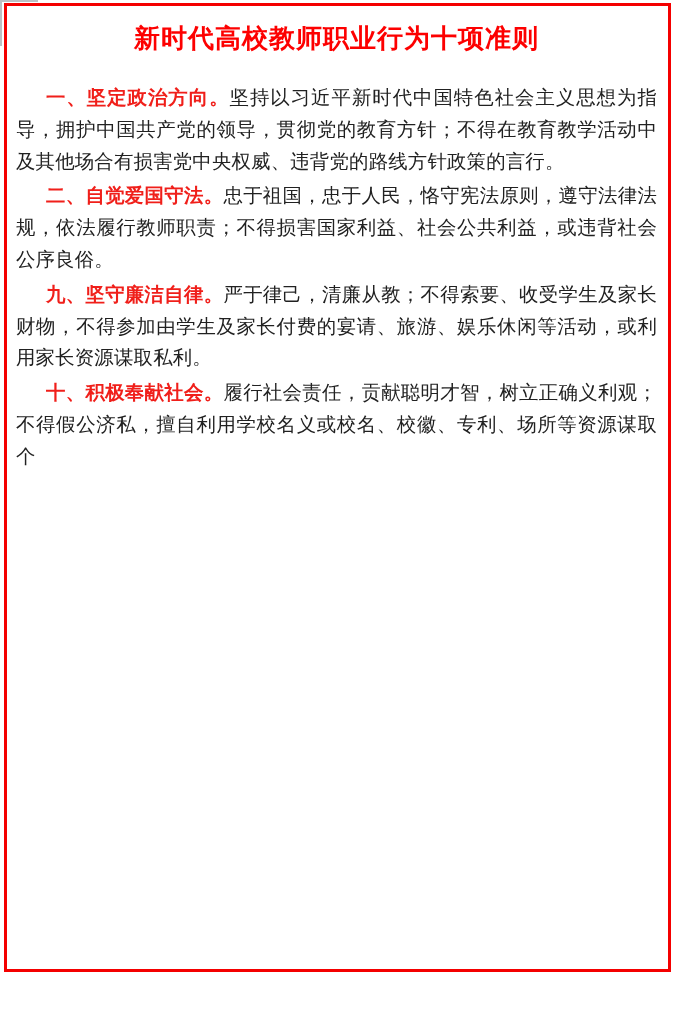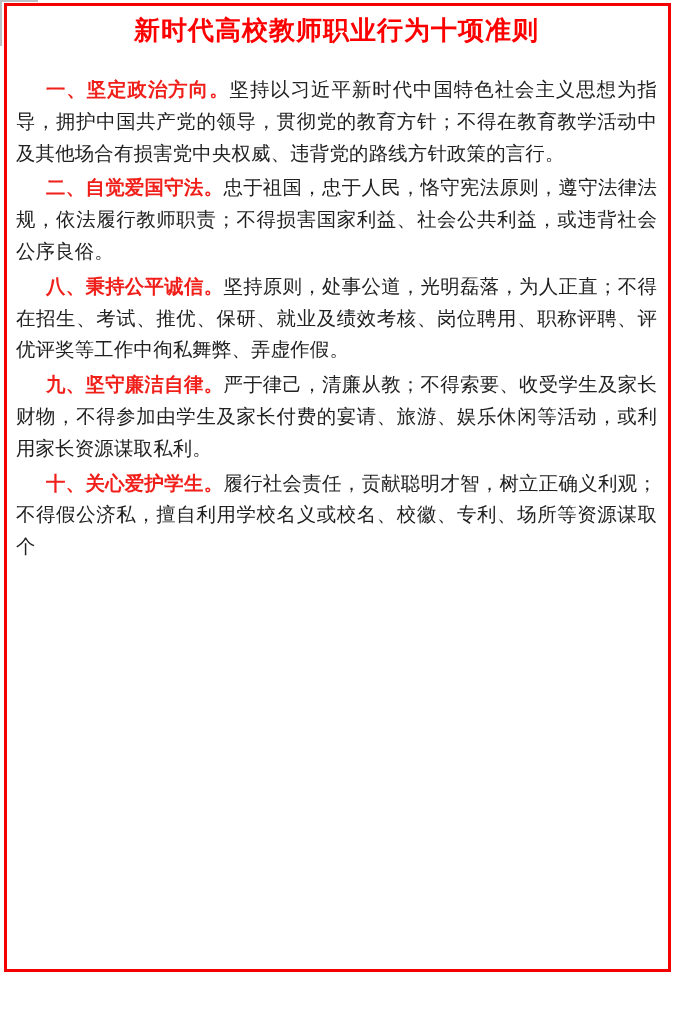--- a/index.html
+++ b/index.html
@@ -22,21 +22,21 @@
   }
   .doc-frame {
     position: absolute;
     left: 4px; top: 3px;
     width: 667px; height: 969px;
     box-sizing: border-box;
     border: 3px solid #f40000;
     background: #ffffff;
   }
   .doc-content {
-    padding: 4px 8px 0 6px;
+    padding: 12px 8px 0 6px;
   }
   .doc-title {
     margin: 0 0 24px 0;
     text-align: center;
     font-family: "Liberation Sans", sans-serif;
     font-weight: bold;
     font-size: 26px;
     line-height: 40px;
     color: #fd0000;
     letter-spacing: 1px;
@@ -70,20 +70,19 @@
 
     <p class="rule"><span class="rule-heading">一、坚定政治方向。</span><span class="rule-body">坚持以习近平新时代中国特色社会主义思想为指导，拥护中国共产党的领导，贯彻党的教育方针；不得在教育教学活动中及其他场合有损害党中央权威、违背党的路线方针政策的言行。</span></p>
 
     <p class="rule"><span class="rule-heading">二、自觉爱国守法。</span><span class="rule-body">忠于祖国，忠于人民，恪守宪法原则，遵守法律法规，依法履行教师职责；不得损害国家利益、社会公共利益，或违背社会公序良俗。</span></p>
 
 
 
 
 
 
-    <p class="rule"><span class="rule-heading">八、秉持公平诚信。</span><span class="rule-body">坚持原则，处事公道，光明磊落，为人正直；不得在招生、考试、推优、保研、就业及绩效考核、岗位聘用、职称评聘、评优评奖等工作中徇私舞弊、弄虚作假。</span></p>
 
     <p class="rule"><span class="rule-heading">九、坚守廉洁自律。</span><span class="rule-body">严于律己，清廉从教；不得索要、收受学生及家长财物，不得参加由学生及家长付费的宴请、旅游、娱乐休闲等活动，或利用家长资源谋取私利。</span></p>
 
-    <p class="rule"><span class="rule-heading">十、关心爱护学生。</span><span class="rule-body">履行社会责任，贡献聪明才智，树立正确义利观；不得假公济私，擅自利用学校名义或校名、校徽、专利、场所等资源谋取个</span></p>
+    <p class="rule"><span class="rule-heading">十、积极奉献社会。</span><span class="rule-body">履行社会责任，贡献聪明才智，树立正确义利观；不得假公济私，擅自利用学校名义或校名、校徽、专利、场所等资源谋取个</span></p>
 
   </div>
 </div>
 
 </body></html>

